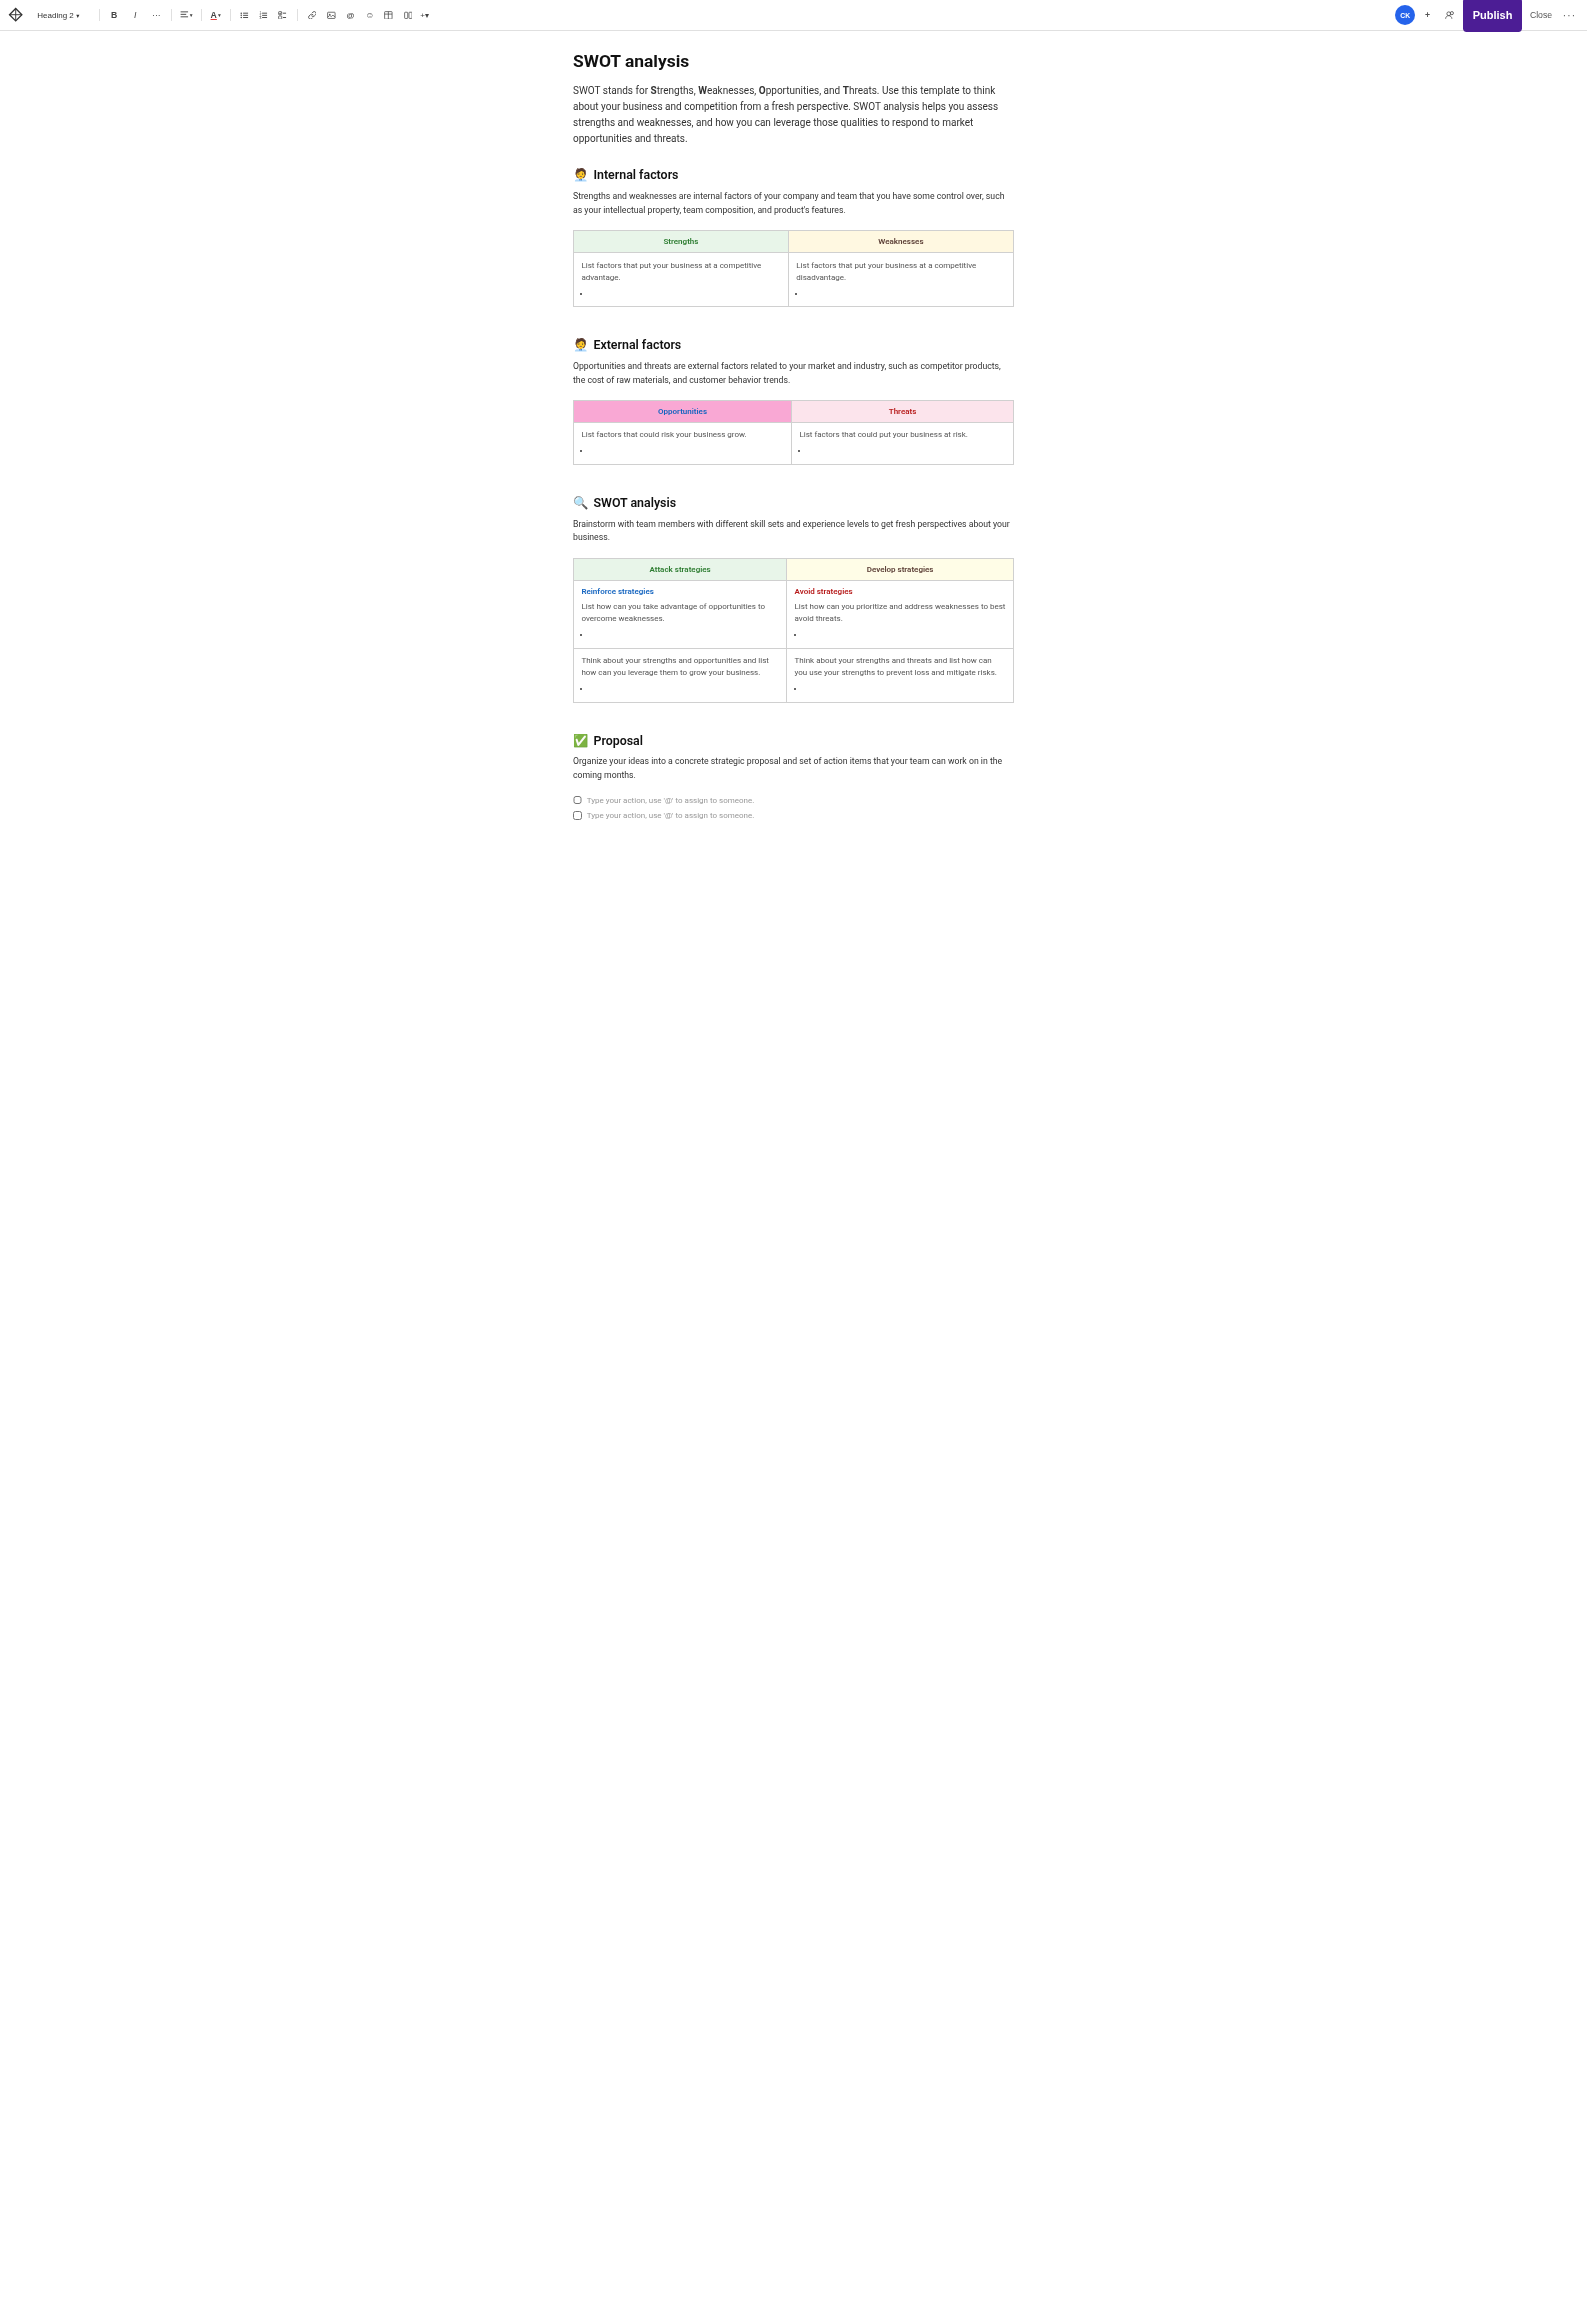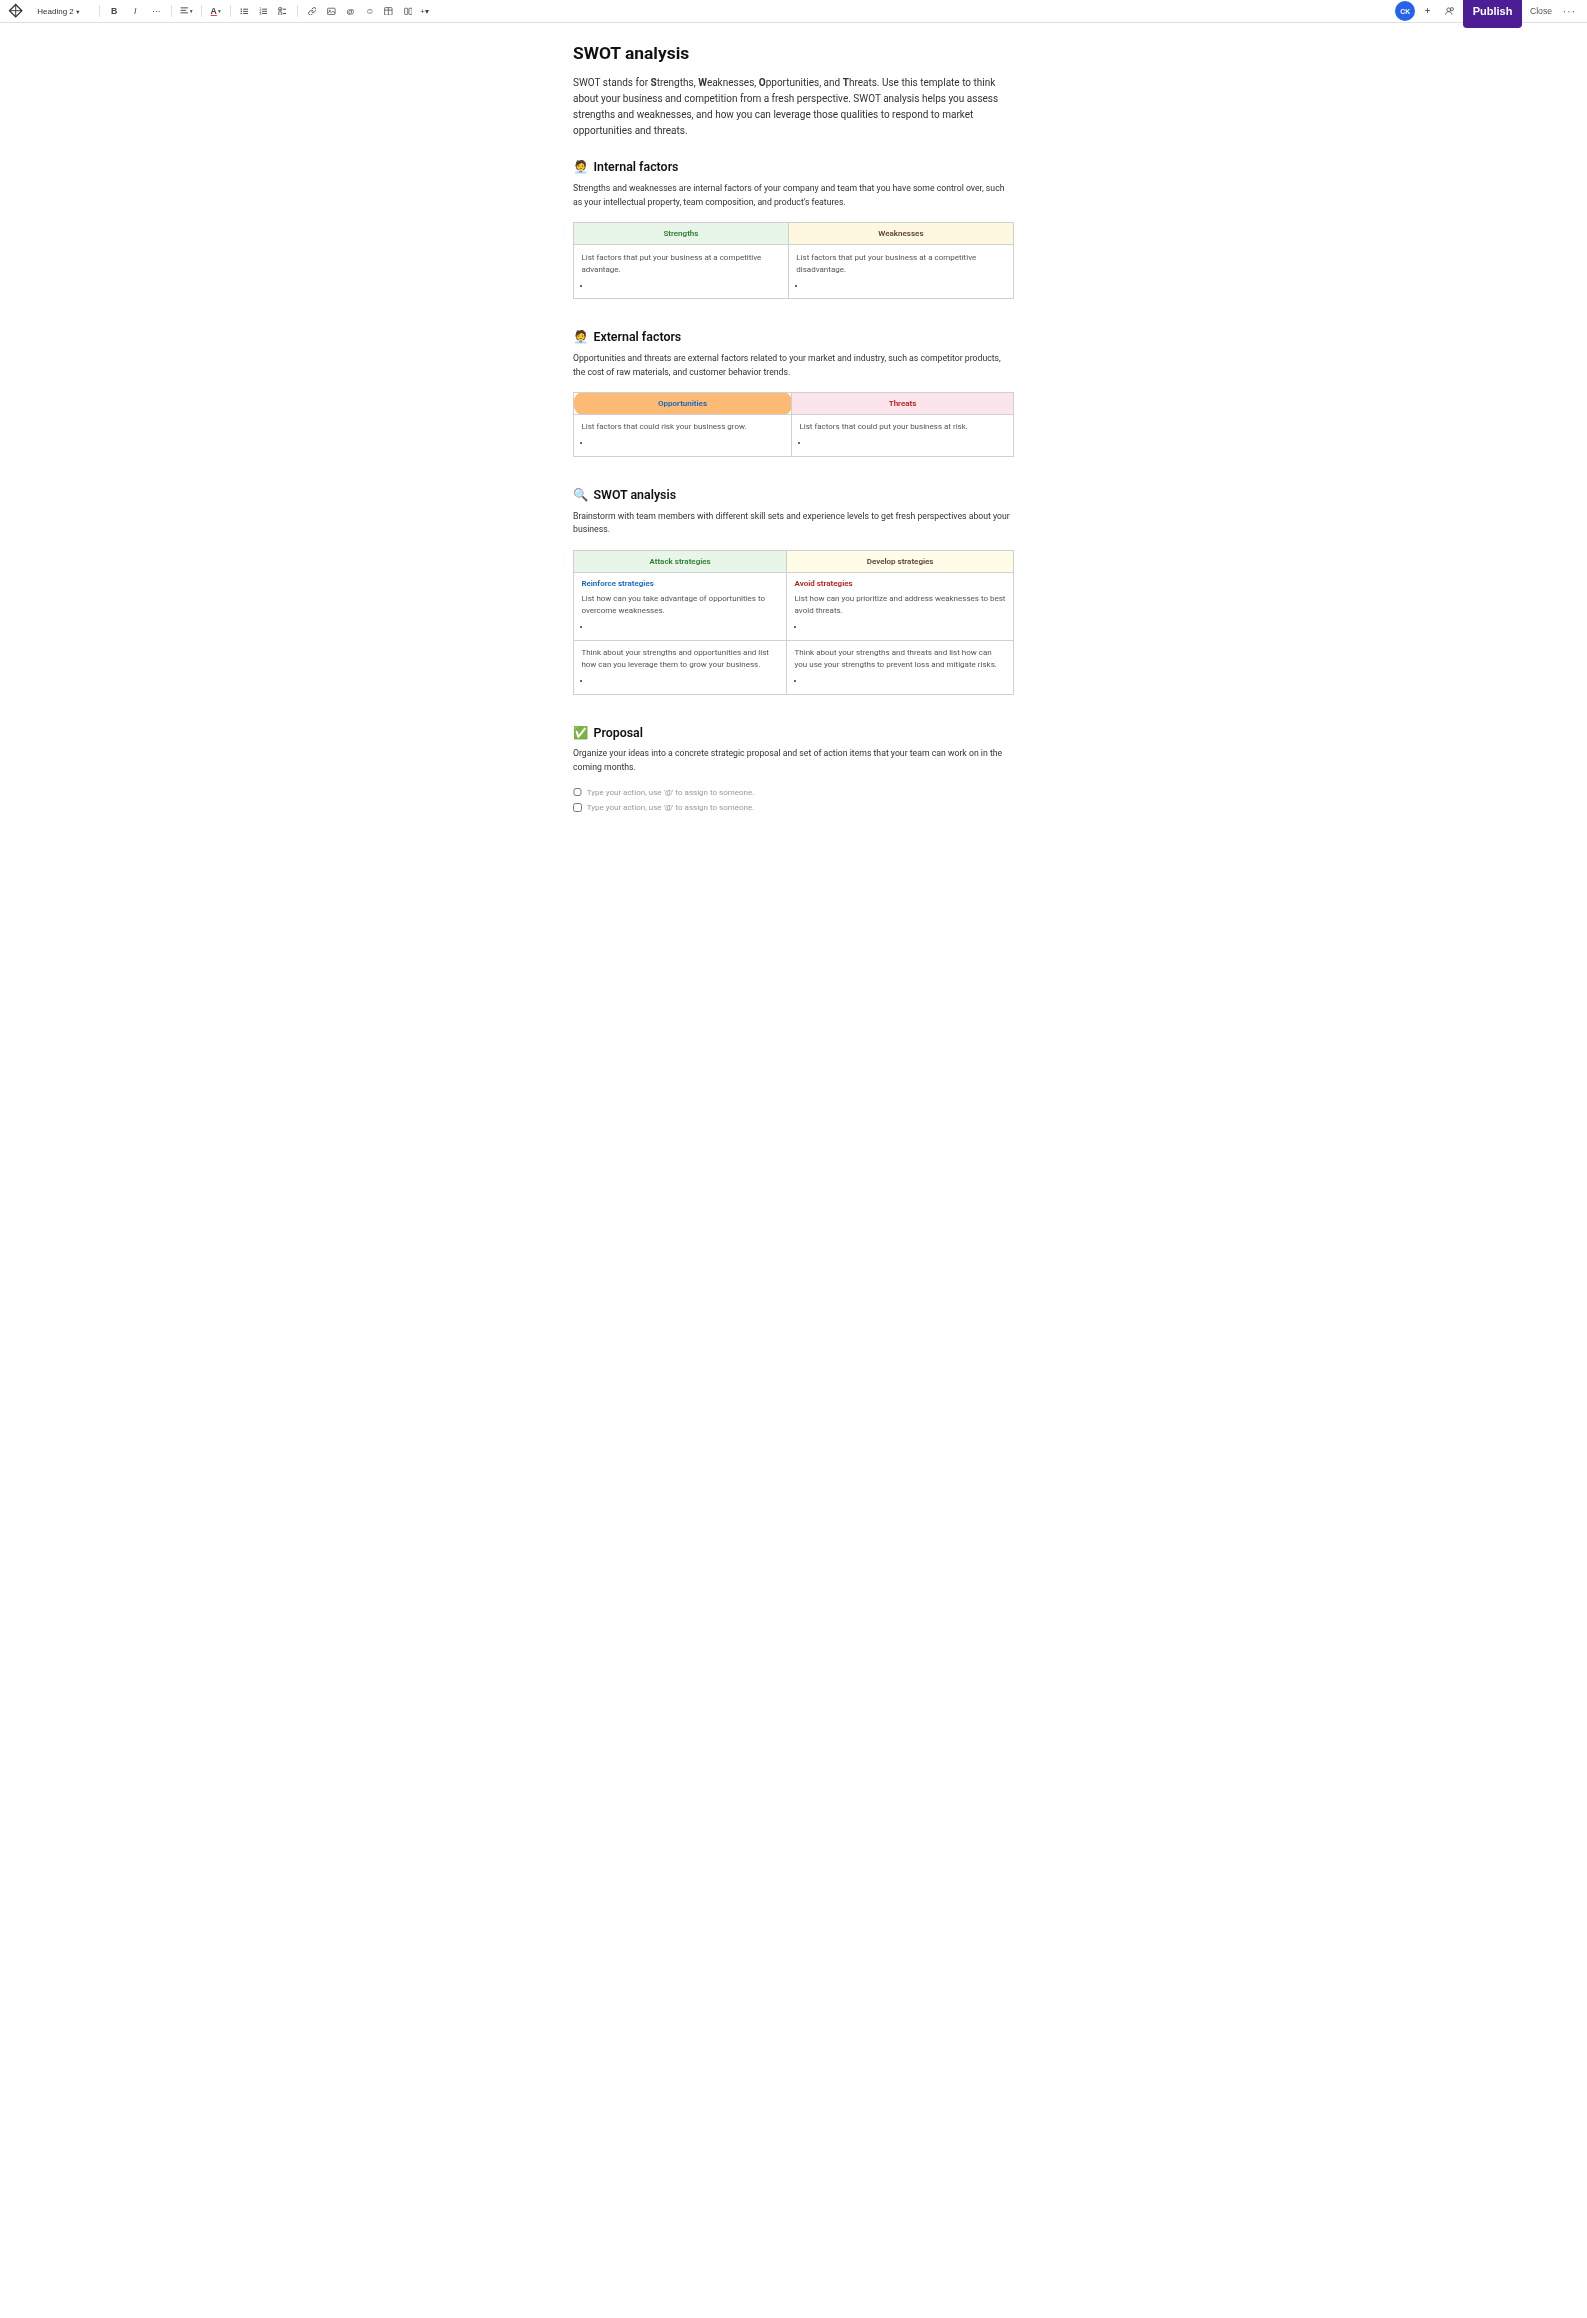--- a/index.html
+++ b/index.html
@@ -14,21 +14,21 @@
     .toolbar {
       display: flex;
       align-items: center;
       padding: 3.7px 7.4px;
       border-bottom: 0.6px solid #e0e0e0;
       position: sticky;
       top: 0;
       background: #fff;
       z-index: 100;
       gap: 2.5px;
-      height: 23px;
+      height: 31px;
     }
     .toolbar-logo {
       width: 17.4px;
       height: 17.4px;
       margin-right: 5px;
       flex-shrink: 0;
     }
     .heading-select {
       display: flex;
       align-items: center;
@@ -179,21 +179,21 @@
       color: #333;
     }
     .cell-bullet li {
       margin-bottom: 2.5px;
       font-size: 8px;
     }
 
     
     .th-strengths { background: #e8f5e9; color: #2e7d32; }
     .th-weaknesses { background: #fff8e1; color: #5d4037; }
-    .th-opportunities { background: #fdba74; color: #1565c0; border-radius: 9px; }
+    .th-opportunities { background: #f9a8d4; color: #1565c0; }
     .th-threats { background: #fce4ec; color: #b71c1c; }
     .th-attack { background: #e8f5e9; color: #2e7d32; }
     .th-develop { background: #fffde7; color: #5d4037; }
 
     
     .todo-item {
       display: flex;
       align-items: center;
       gap: 5px;
       margin-bottom: 6.2px;

